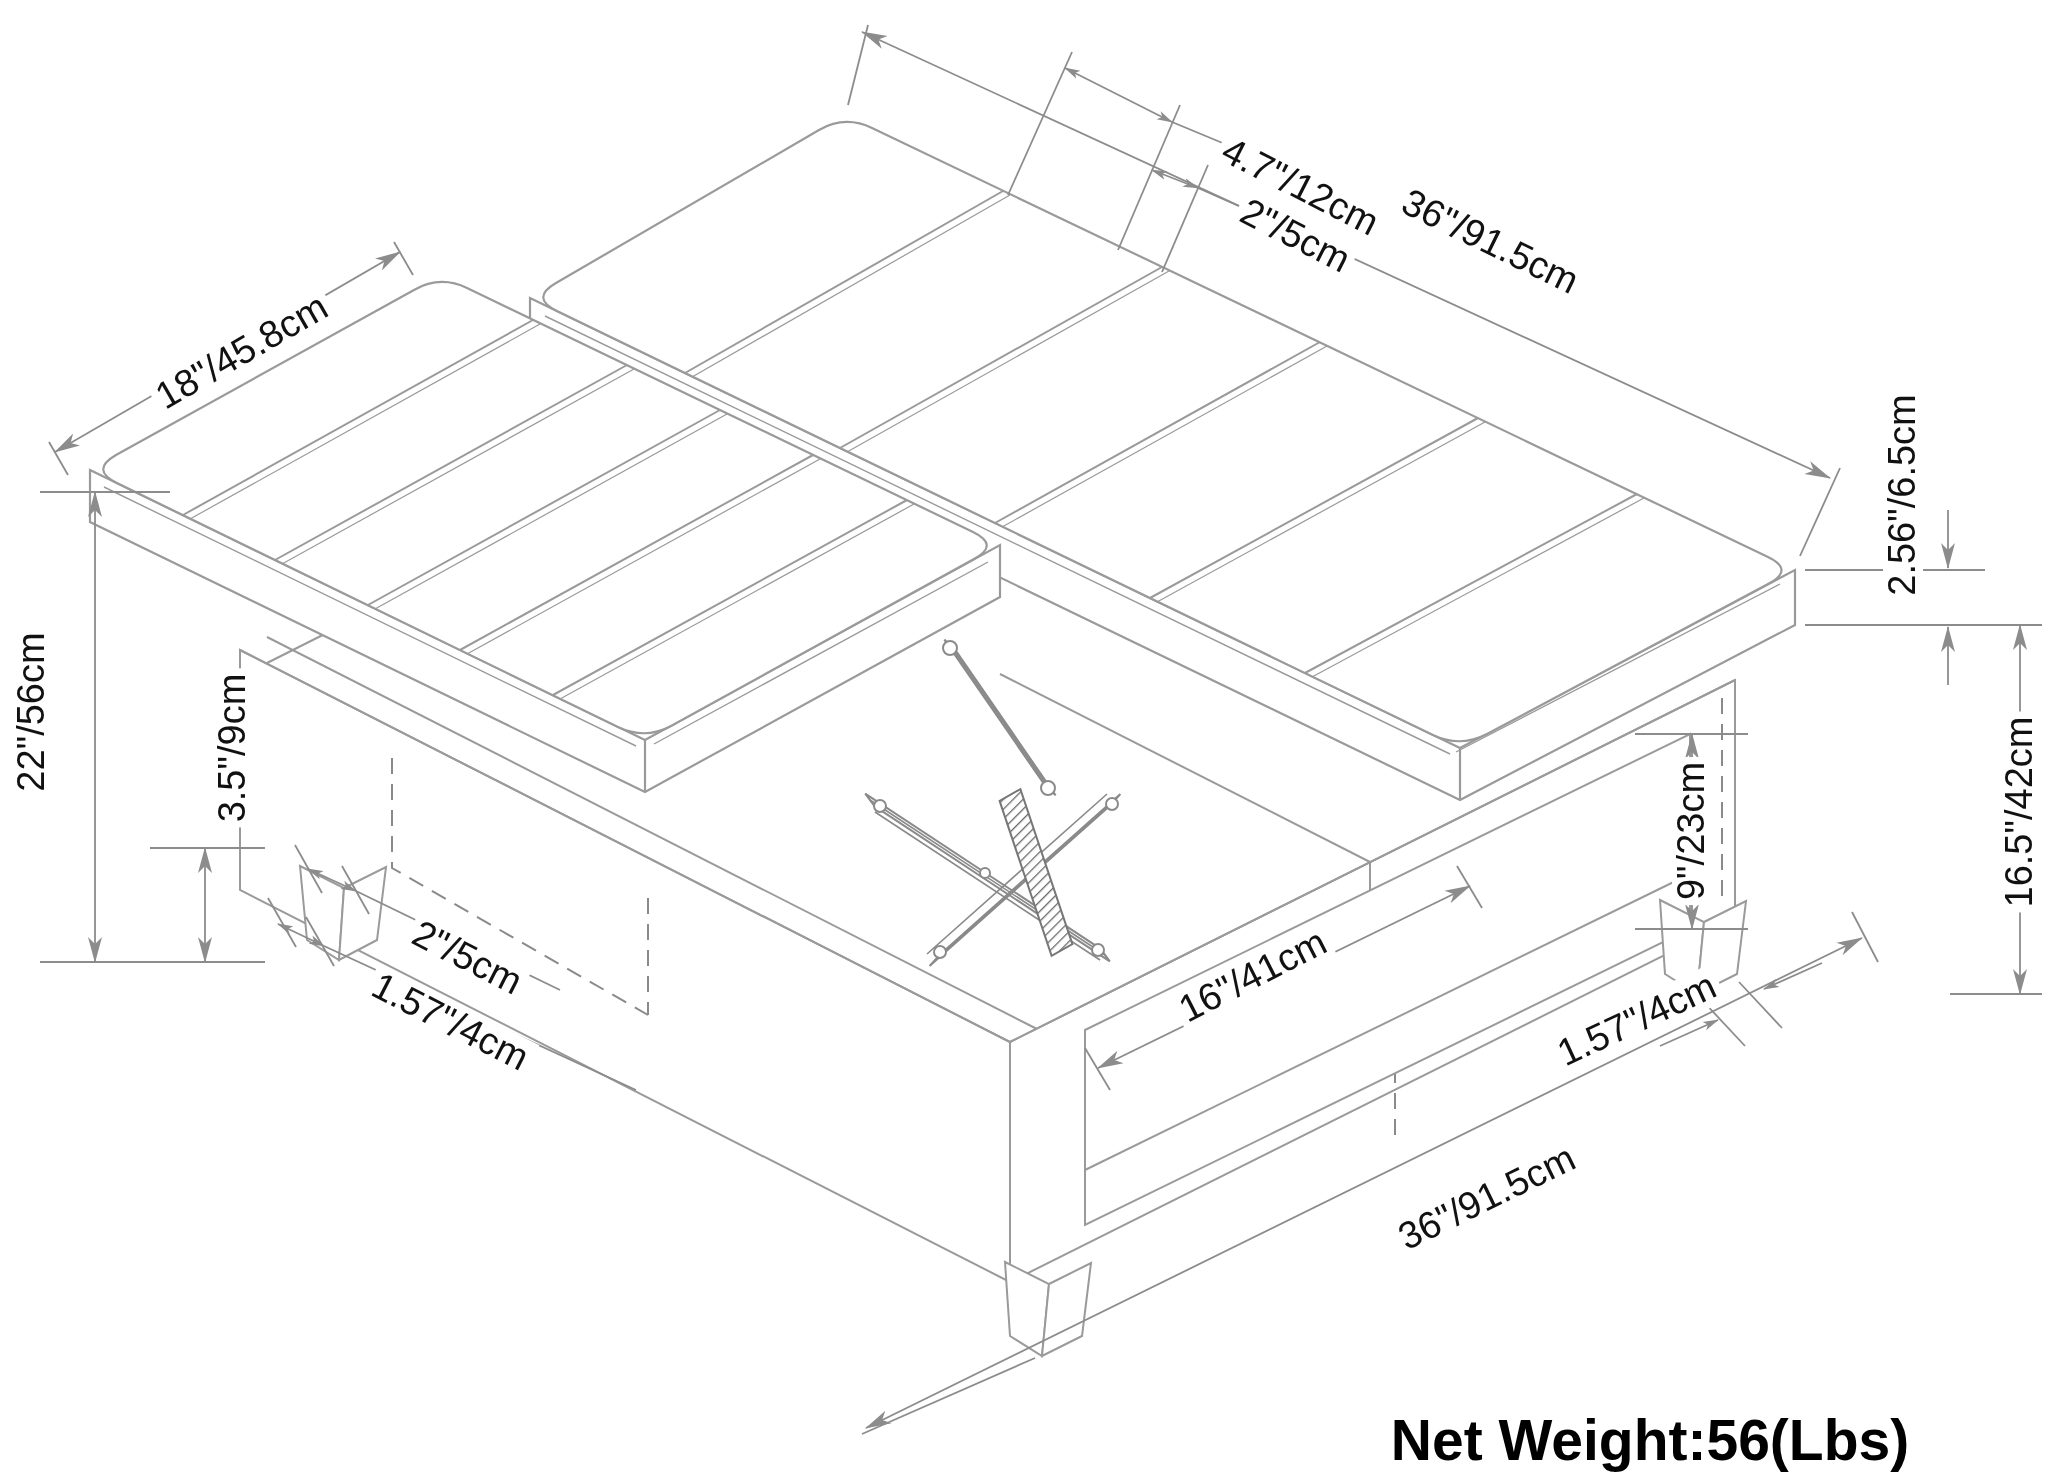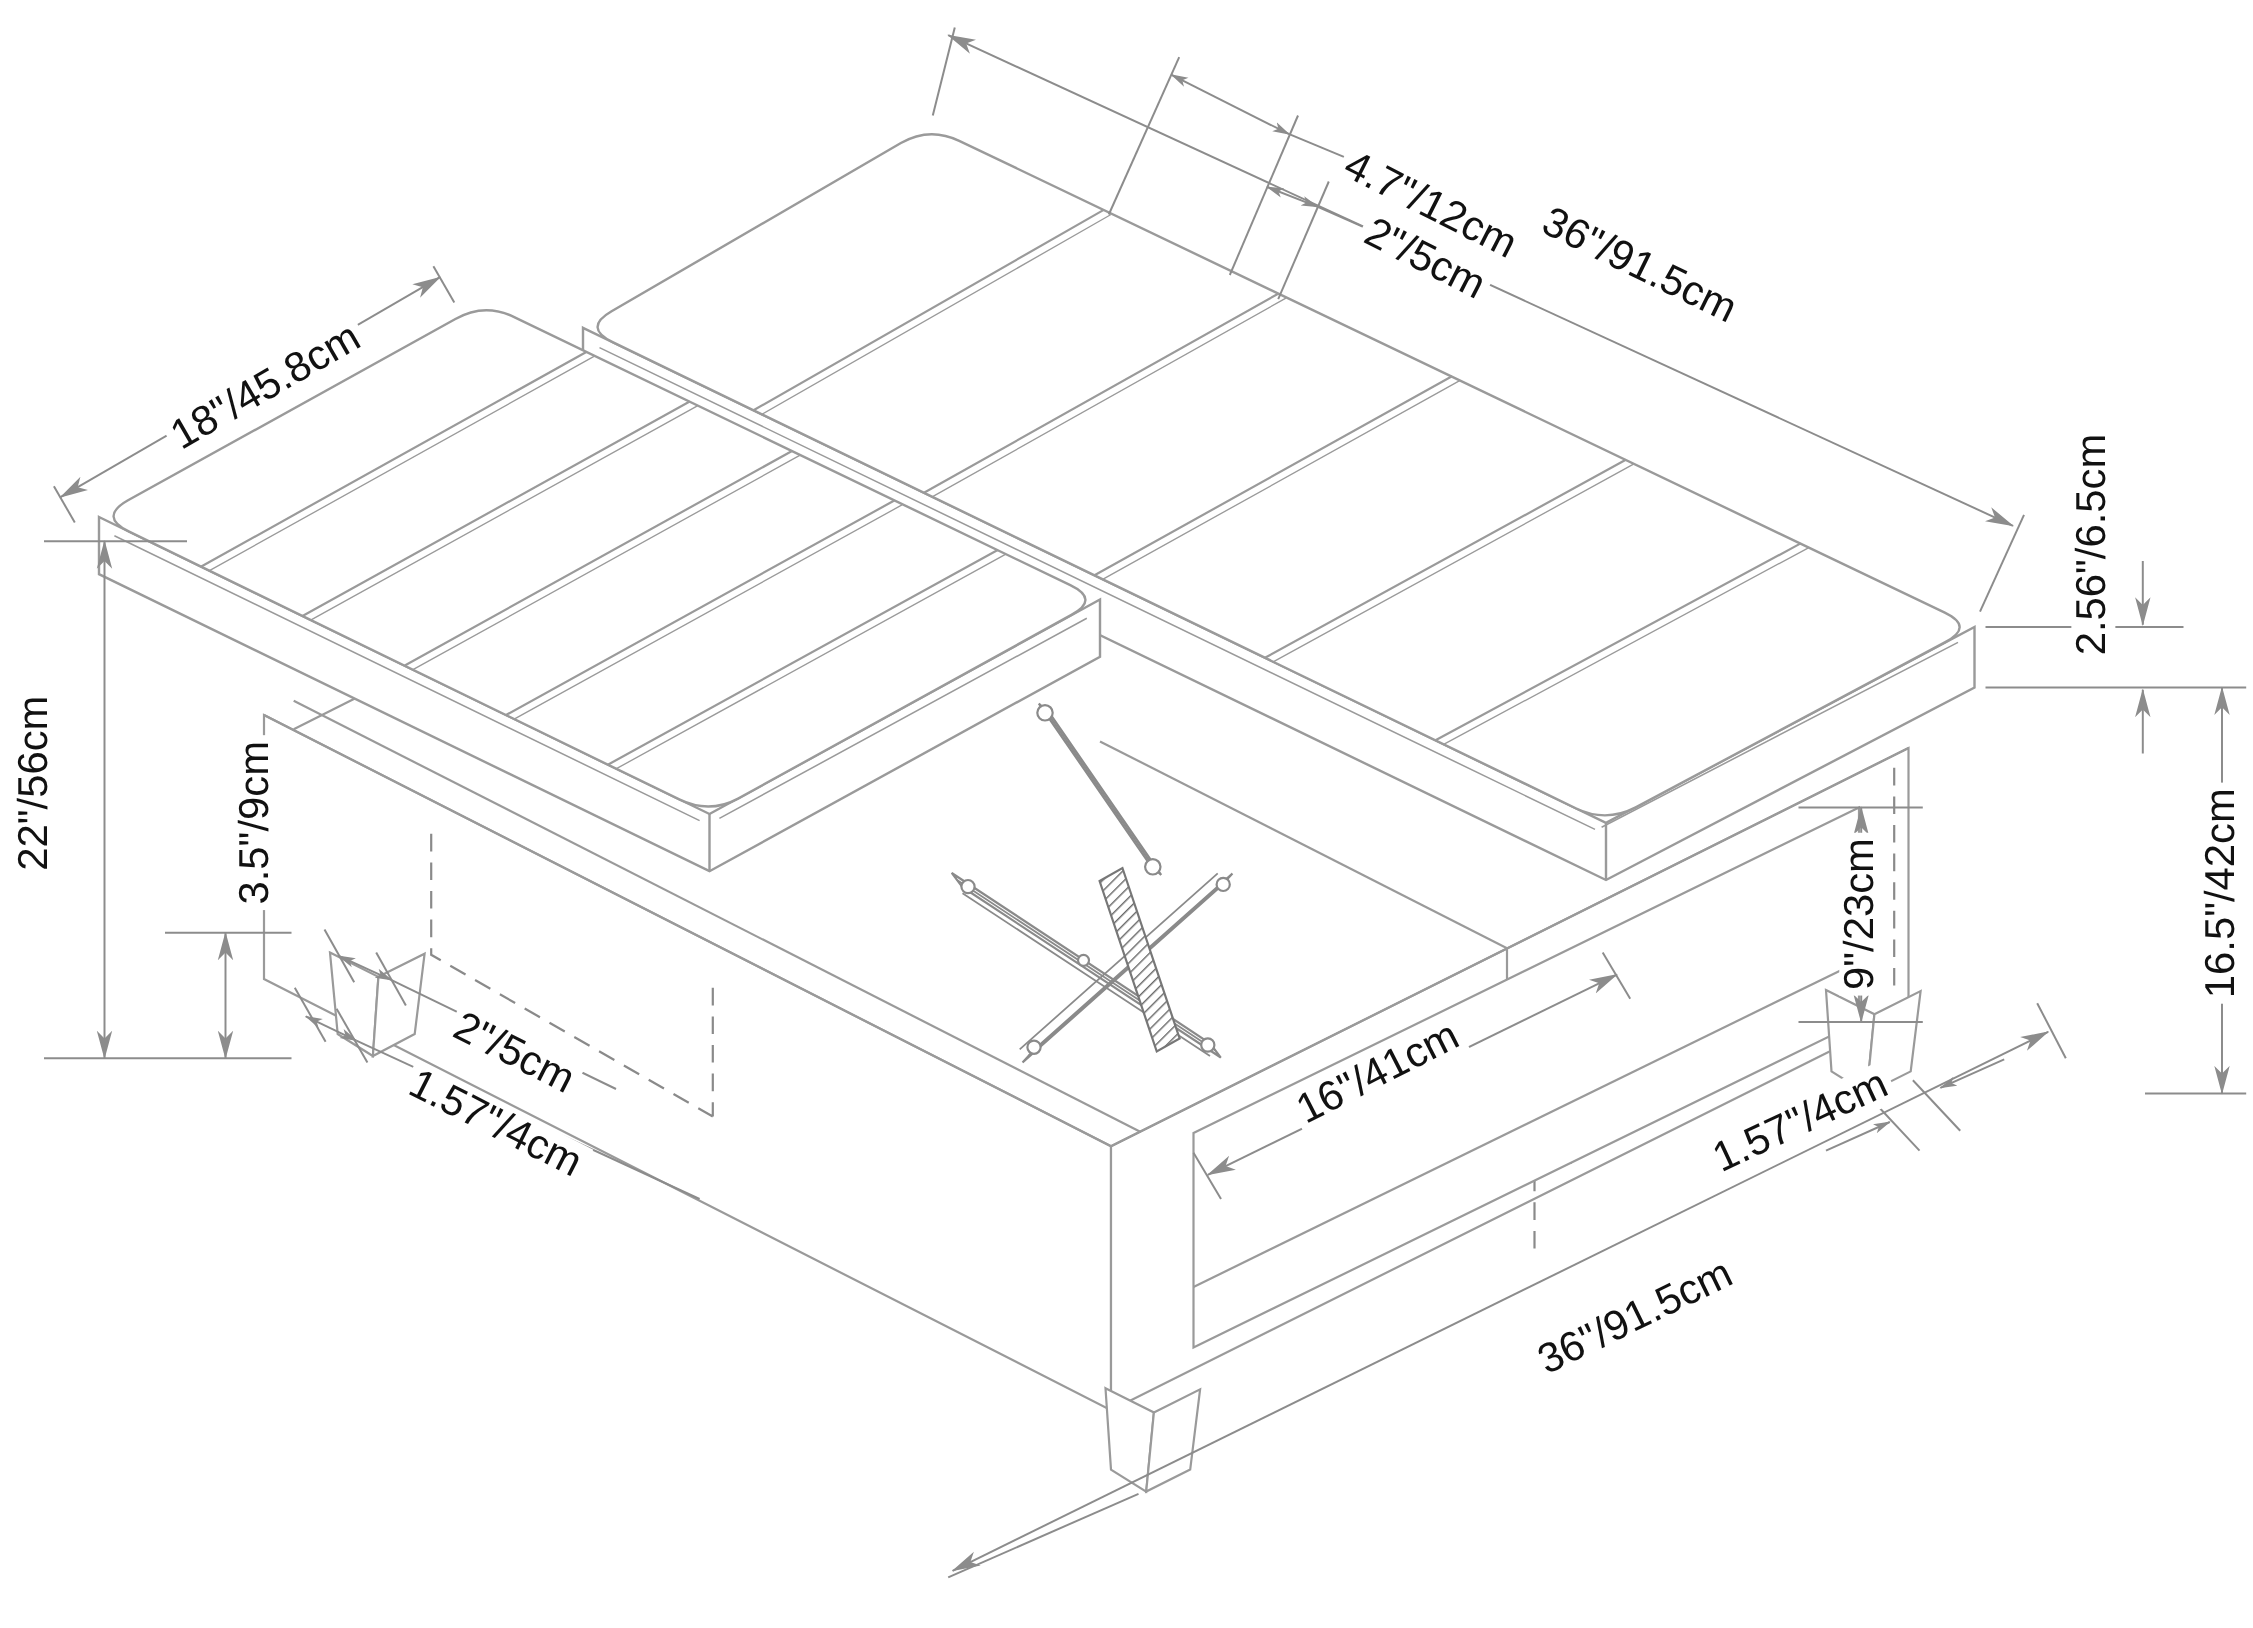--- a/index.html
+++ b/index.html
@@ -197,13 +197,14 @@
   <div class="dim-label" style="left:1253px;top:976px;transform:translate(-50%,-50%) rotate(-27deg);">16"/41cm</div>
 
   <div class="dim-label" style="left:1692px;top:831px;transform:translate(-50%,-50%) rotate(-90deg);">9"/23cm</div>
 
   <div class="dim-label" style="left:2020px;top:812px;transform:translate(-50%,-50%) rotate(-90deg);">16.5"/42cm</div>
 
   <div class="dim-label" style="left:1637px;top:1020px;transform:translate(-50%,-50%) rotate(-25deg);">1.57"/4cm</div>
 
   <div class="dim-label" style="left:1487px;top:1198px;transform:translate(-50%,-50%) rotate(-26deg);">36"/91.5cm</div>
 
+  <div class="net" style="left:1650px;top:1440px;">Net Weight:56(Lbs)</div>
 </div>
 
 </body></html>

